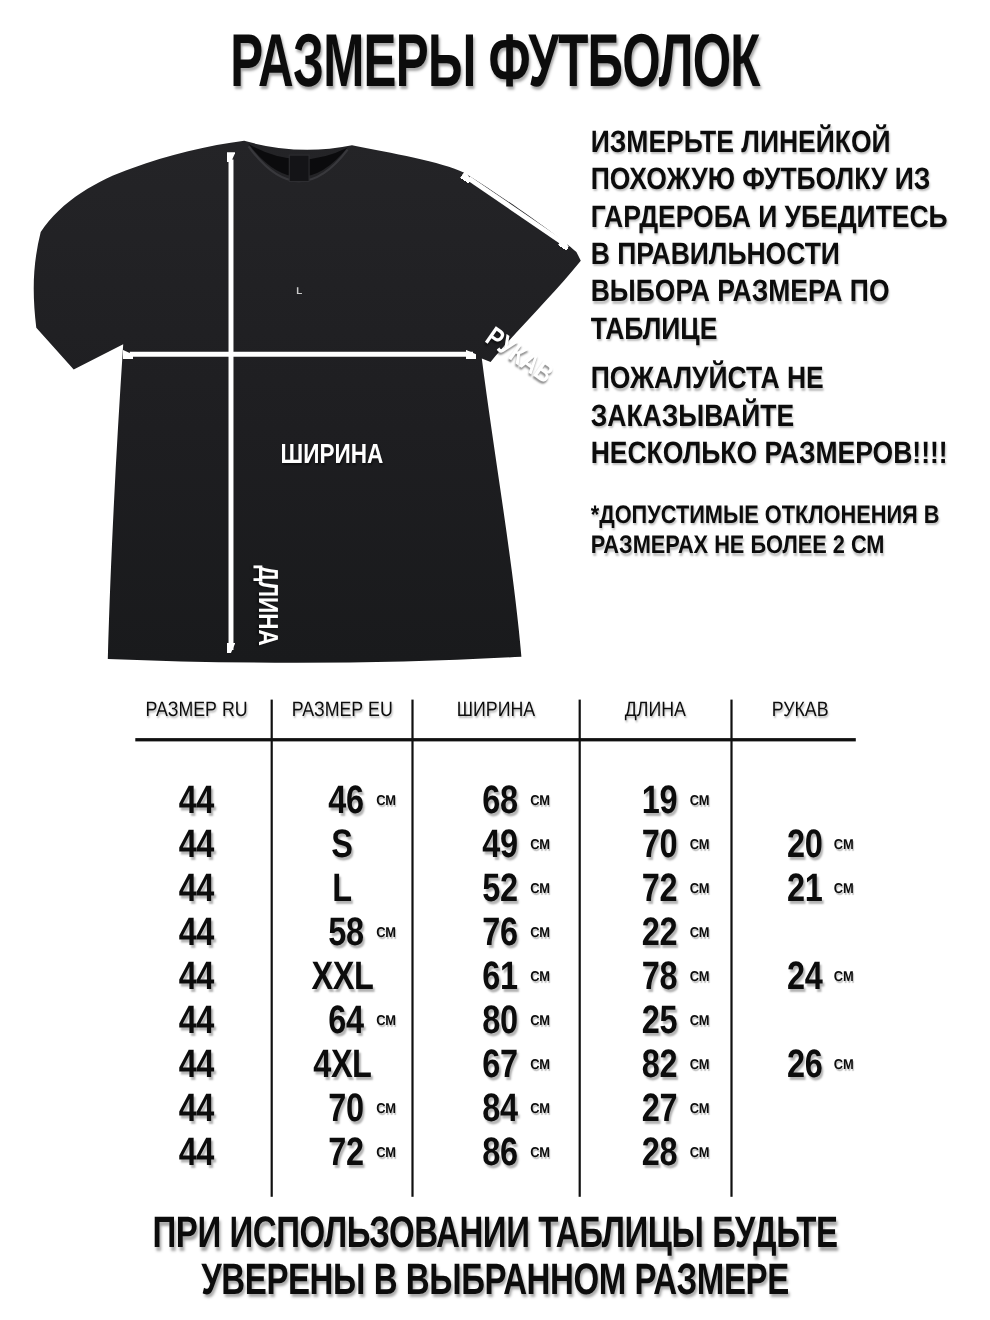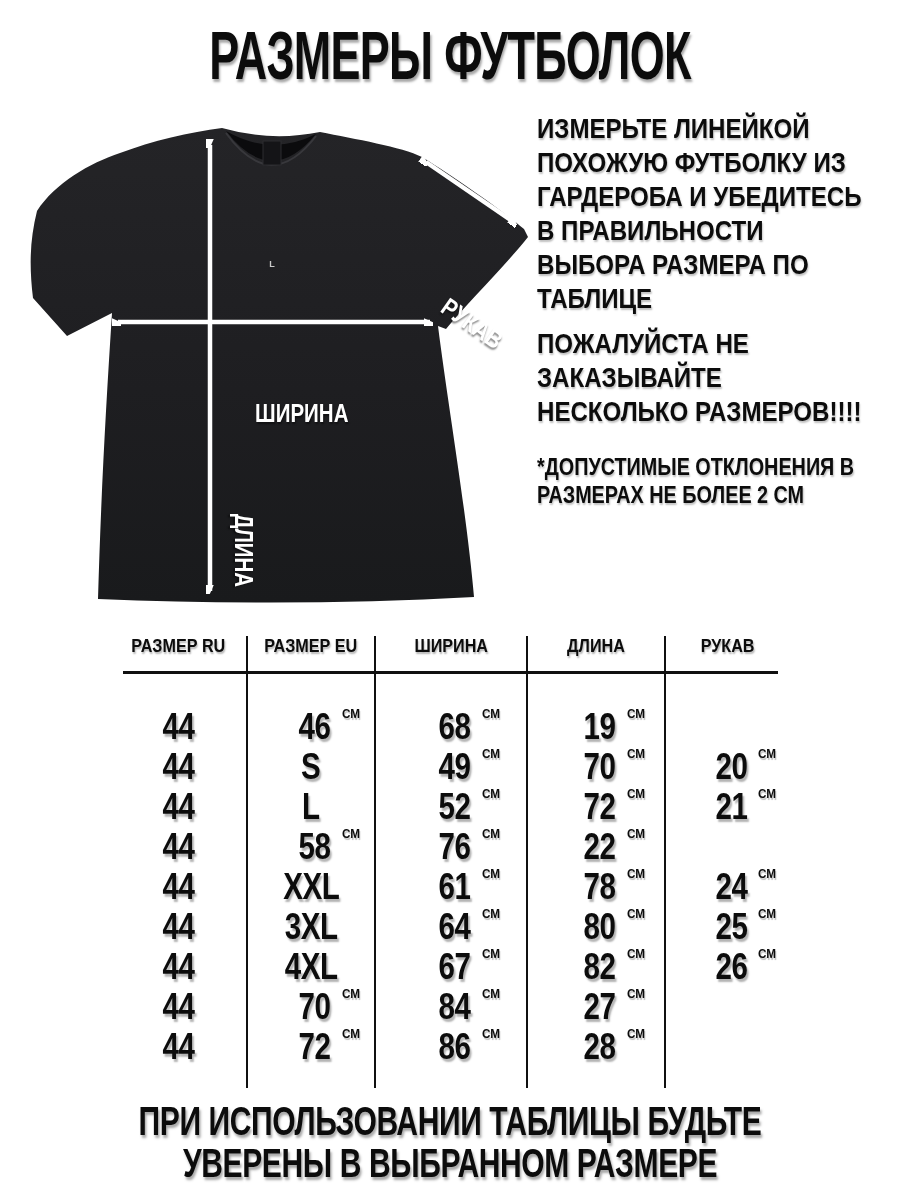--- a/index.html
+++ b/index.html
@@ -42,34 +42,34 @@
   .instr-para2{margin-top:11px;}
   .instr-note{font-size:23px;line-height:28px;margin-top:24px;}
 
   
   .size-table{left:110px;top:630px;width:680px;height:460px;}
   .thead{
     position:absolute;top:4px;left:0;width:680px;display:grid;
     grid-template-columns:137px 128px 152px 138px 125px;
   }
   .th{
-    text-align:center;font-size:19px;font-weight:700;line-height:24px;
+    text-align:center;font-size:19px;font-weight:400;line-height:24px;
     text-shadow:1px 2px 2px rgba(0,0,0,0.3);
   }
   .th span{display:inline-block;transform:scaleX(0.85);white-space:nowrap;}
   .header-line{position:absolute;left:13px;top:41px;width:655px;height:3px;background:#101010;}
   .vline{position:absolute;top:6px;width:2px;height:452px;background:#101010;}
   .vl1{left:136px;} .vl2{left:264px;} .vl3{left:416px;} .vl4{left:554px;}
   .tbody{position:absolute;top:76px;left:0;width:680px;}
   .trow{
     display:grid;grid-template-columns:137px 128px 152px 138px 125px;
     height:40px;align-items:center;
   }
   .cell{text-align:center;}
-  .meas{display:flex;align-items:flex-start;justify-content:center;gap:6px;margin-left:34px;}
+  .meas{display:flex;align-items:center;justify-content:center;gap:6px;margin-left:34px;}
   .num{
     display:inline-block;font-size:36px;font-weight:700;letter-spacing:-0.5px;
     transform:scaleX(0.82);transform-origin:center;
     text-shadow:2px 3px 2px rgba(0,0,0,0.3);white-space:nowrap;
   }
   .unit{
     display:inline-block;font-size:13px;font-weight:700;
     transform:scaleX(0.9);text-shadow:1px 2px 1px rgba(0,0,0,0.25);
   }
 
@@ -249,21 +249,20 @@
           <span class="unit">СМ</span>
         </div>
       <div class="cell meas">
           <span class="num">24</span>
           <span class="unit">СМ</span>
         </div>
     </div>
 
     <div class="trow">
       <div class="cell"><span class="num">44</span></div>
-      <div class="cell"><span class="num">3XL</span></div>
       <div class="cell meas">
           <span class="num">64</span>
           <span class="unit">СМ</span>
         </div>
       <div class="cell meas">
           <span class="num">80</span>
           <span class="unit">СМ</span>
         </div>
       <div class="cell meas">
           <span class="num">25</span>

